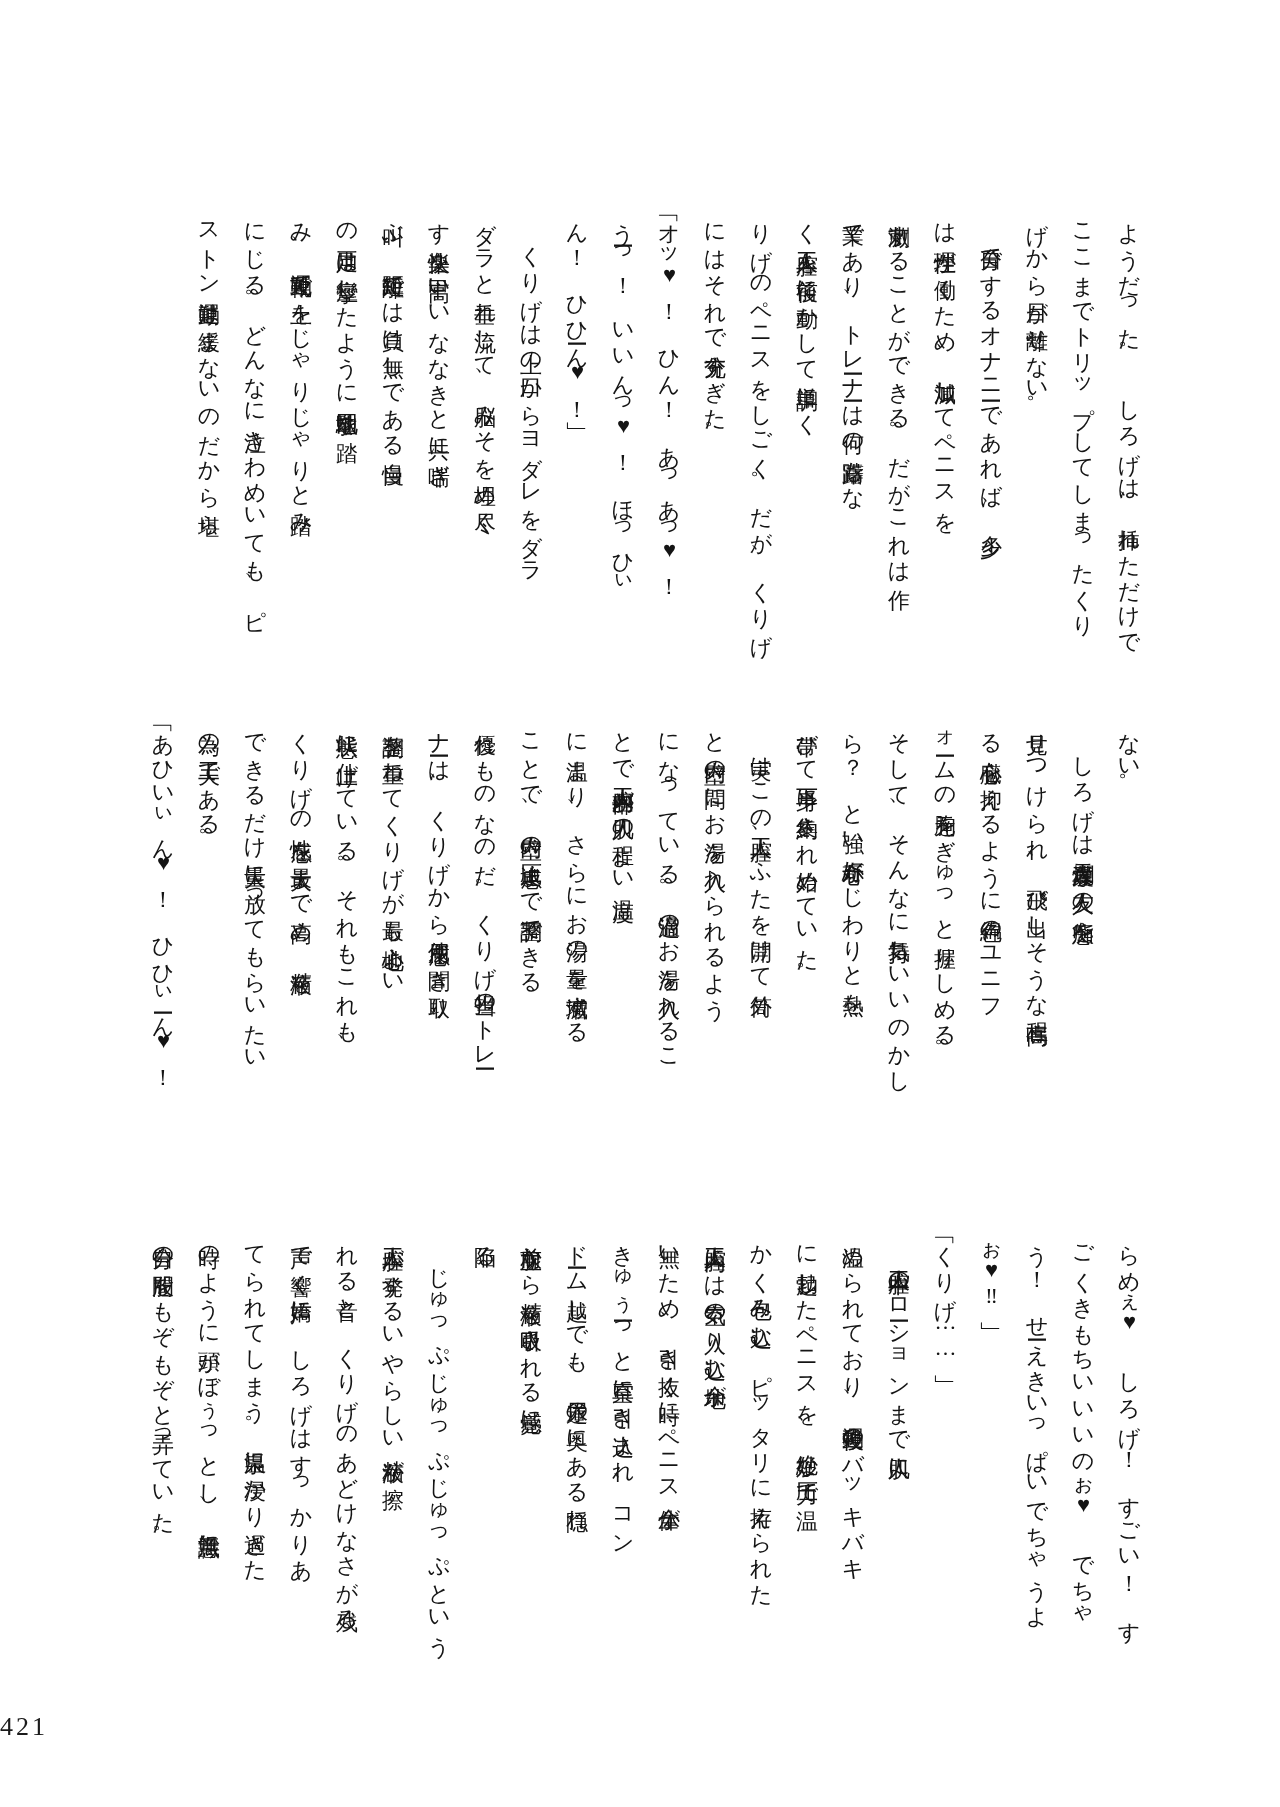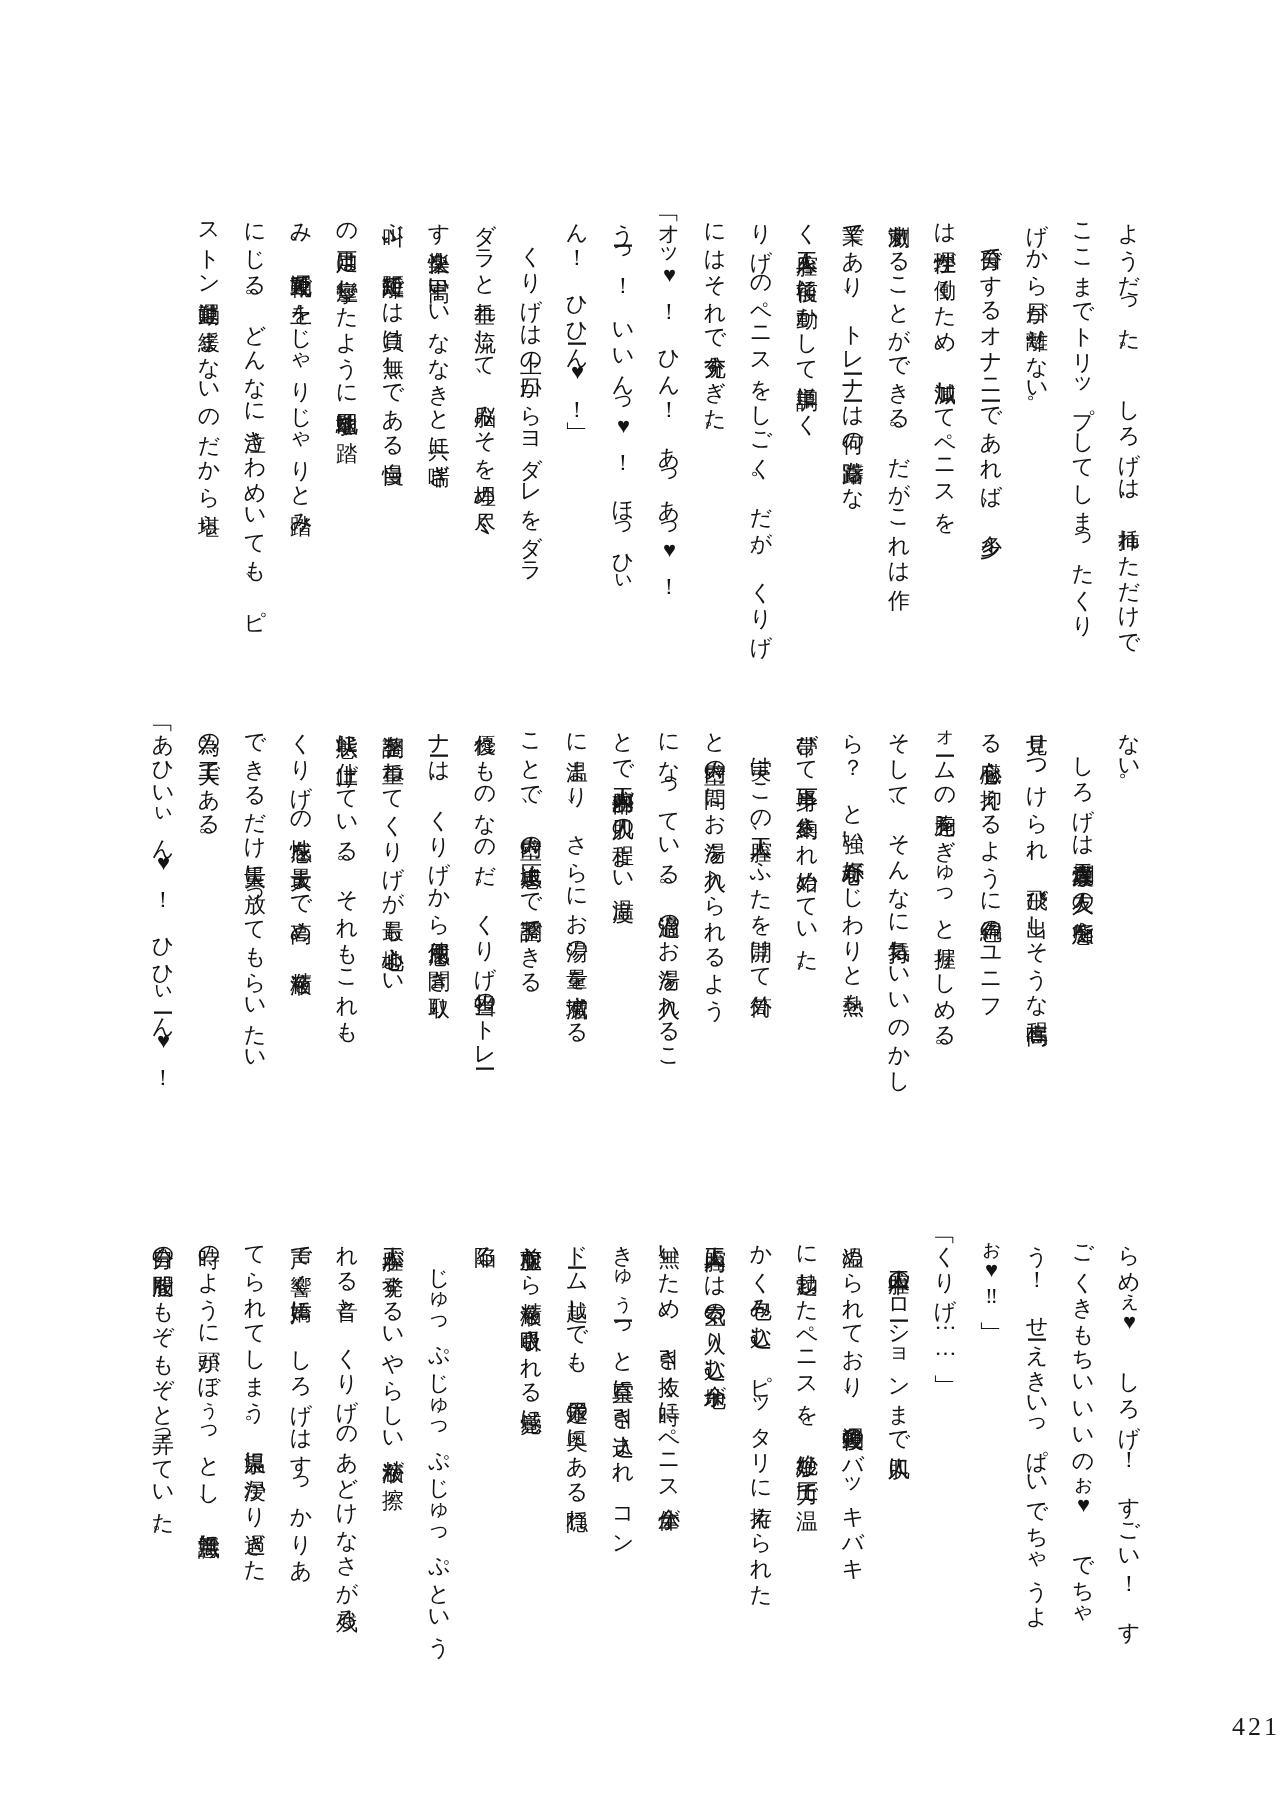--- a/index.html
+++ b/index.html
@@ -32,21 +32,21 @@
     padding: 0;
   }
   .band1 { top: 208px; }
   .band2 { top: 718px; }
   .band3 { top: 1230px; }
   .pageno {
     position: absolute;
     top: 1712px;
     left: 0;
     width: 100%;
-    text-align: right;
+    text-align: left;
     font-size: 26px;
     letter-spacing: 3px;
     color: #1b1b1b;
   }
 </style>
 </head>
 <body>
 
 <div class="page">
   <section class="band band1"><p class="col">ようだった。　しろげは、挿れただけで</p><p class="col">ここまでトリップしてしまったくり</p><p class="col">げから目が離せない。</p><p class="col">　自分でするオナニーであれば、多少</p><p class="col">は理性が働くため、加減してペニスを</p><p class="col">刺激することができる。だがこれは作</p><p class="col">業であり、トレーナーは何の躊躇もな</p><p class="col">く人工膣を前後に動かして単調にく</p><p class="col">りげのペニスをしごく。だが、くりげ</p><p class="col">にはそれで充分すぎた。</p><p class="col">「オッ♥！　ひん！　あっあっ♥！</p><p class="col">うーっ！　いいんっ♥！　ほっひぃ</p><p class="col">ん！　ひひーん♥！」</p><p class="col">　くりげは上の口からヨダレをダラ</p><p class="col">ダラと垂れ流して、脳みそを埋め尽く</p><p class="col">す快楽を甲高いいななきと共に喘ぎ</p><p class="col">叫ぶ。短距離では負け無しである自慢</p><p class="col">の両足は痙攣したように地団駄を踏</p><p class="col">み、運動靴で土をじゃりじゃりと踏み</p><p class="col">にじる。どんなに泣きわめいても、ピ</p><p class="col">ストン運動は緩まないのだから堪ら</p></section>

